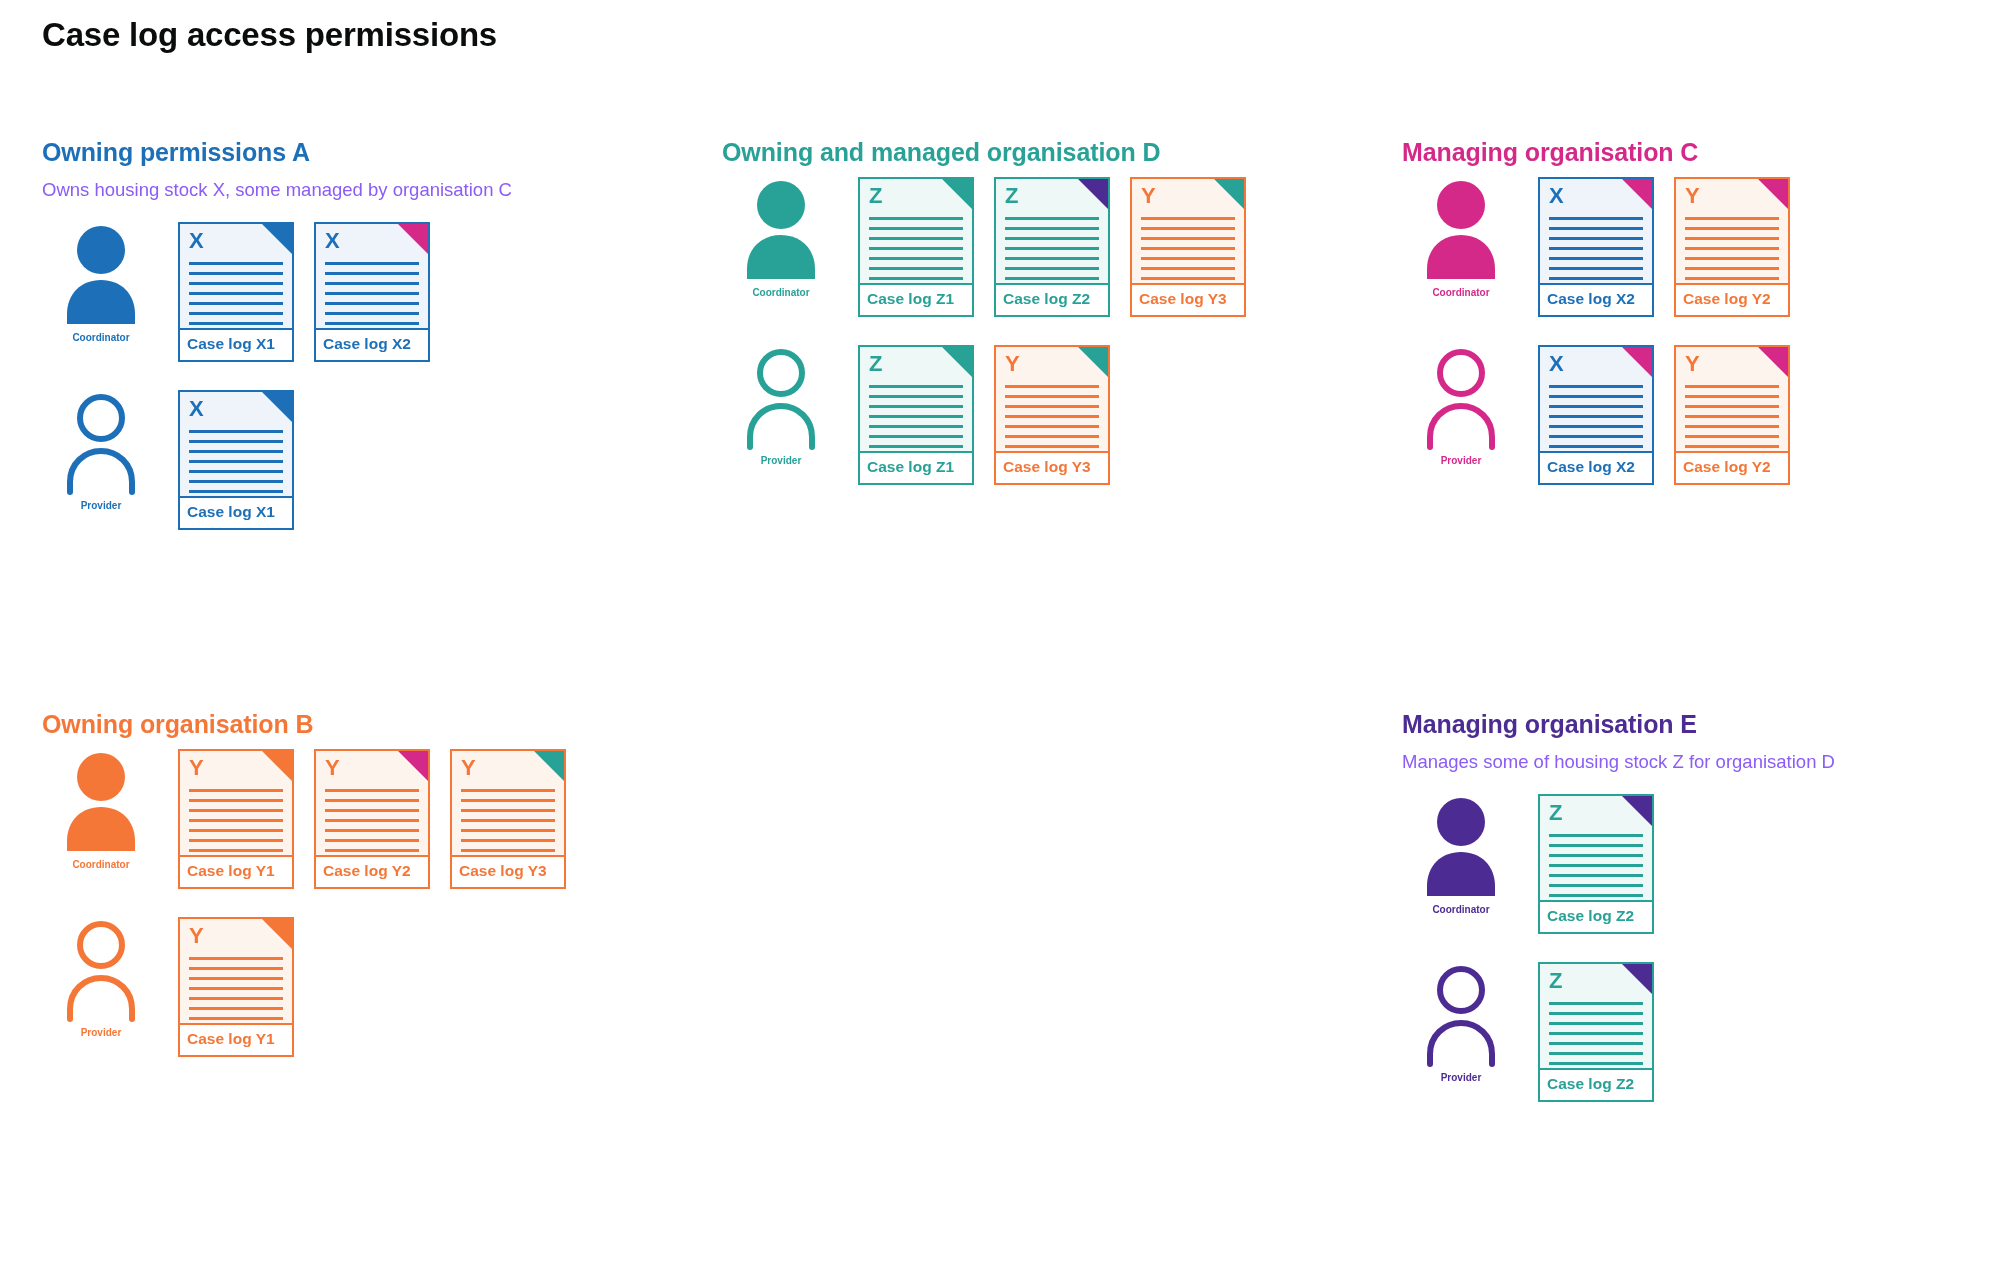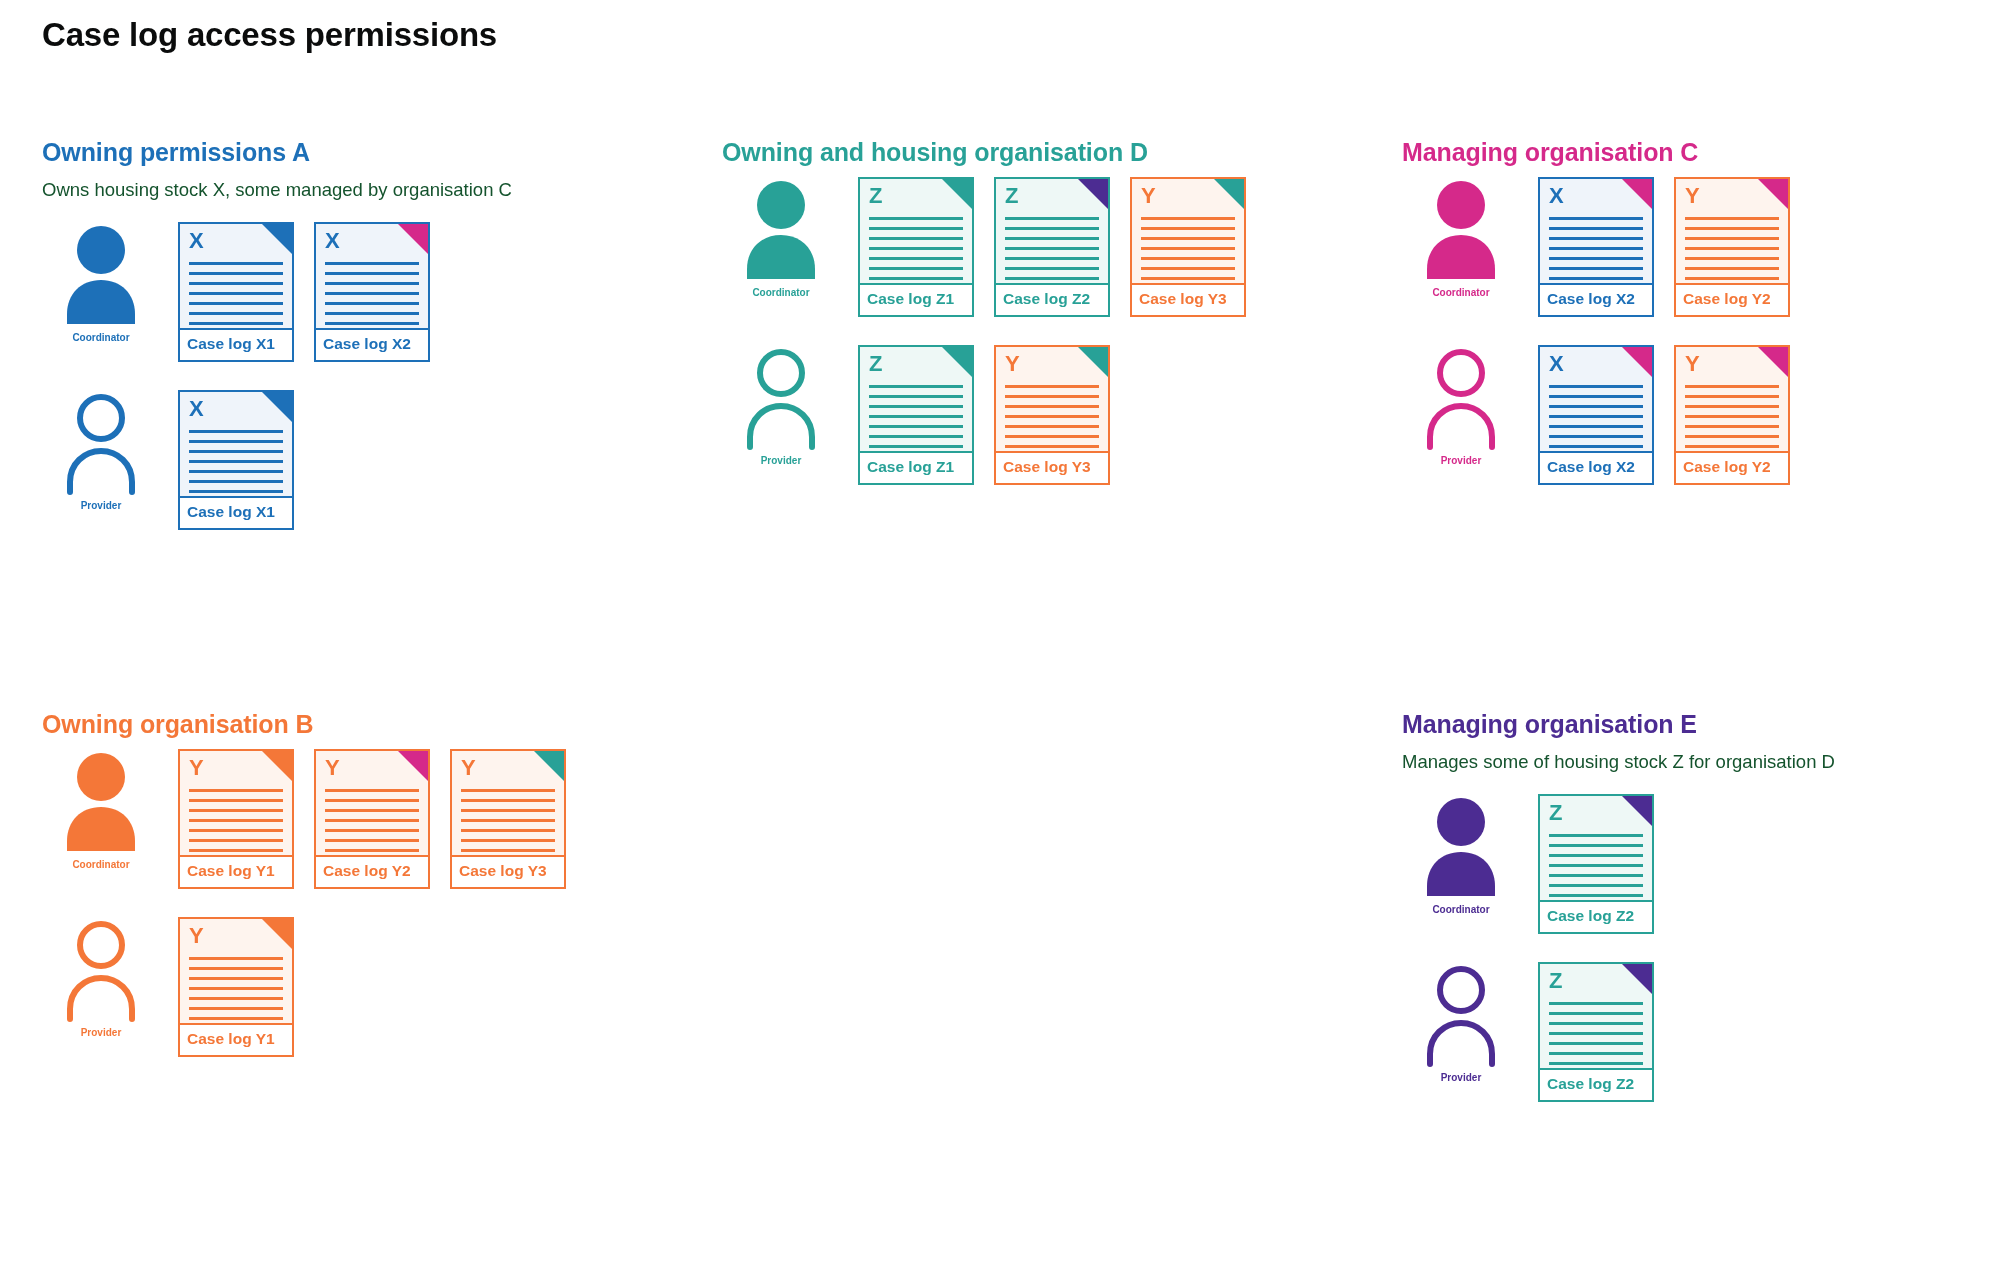--- a/index.html
+++ b/index.html
@@ -37,21 +37,21 @@
   }
   .section-heading {
     font-size: 25px;
     font-weight: bold;
     margin: 0 0 10px 0;
     letter-spacing: -0.1px;
   }
   .section-desc {
     font-size: 18.5px;
     line-height: 1.45;
-    color: #14532d;
+    color: #8b5cf6;
     margin: 0 0 18px 0;
     white-space: pre-line;
   }
 
   .rows {
     display: block;
   }
   .role-row {
     display: flex;
     align-items: flex-start;
@@ -217,21 +217,21 @@
                   <i style="background: rgb(29, 112, 184);"></i>
                   <i style="background: rgb(29, 112, 184);"></i>
                 </div>
               </div>
               <div class="doc-caption" style="border-color: rgb(29, 112, 184); color: rgb(29, 112, 184);">Case log X1</div>
             </div>
           </div>
         </div>
       </div>
       <div class="section" style="left: 722px; top: 138px;">
-        <h2 class="section-heading" style="color: rgb(40, 161, 151);">Owning and housing organisation D</h2>
+        <h2 class="section-heading" style="color: rgb(40, 161, 151);">Owning and managed organisation D</h2>
         <div class="rows">
           <div class="role-row">
             <div class="person">
               <div class="person-figure">
                 <svg width="84" height="108" viewBox="0 0 84 108" xmlns="http://www.w3.org/2000/svg">
                   <circle cx="42" cy="28" r="24" fill="#28a197"></circle>
                   <path d="M42 58c-20 0-34 14-34 34v10h68V92c0-20-14-34-34-34z" fill="#28a197"></path>
                 </svg>
               </div>
               <div class="person-label" style="color: rgb(40, 161, 151);">Coordinator</div>

